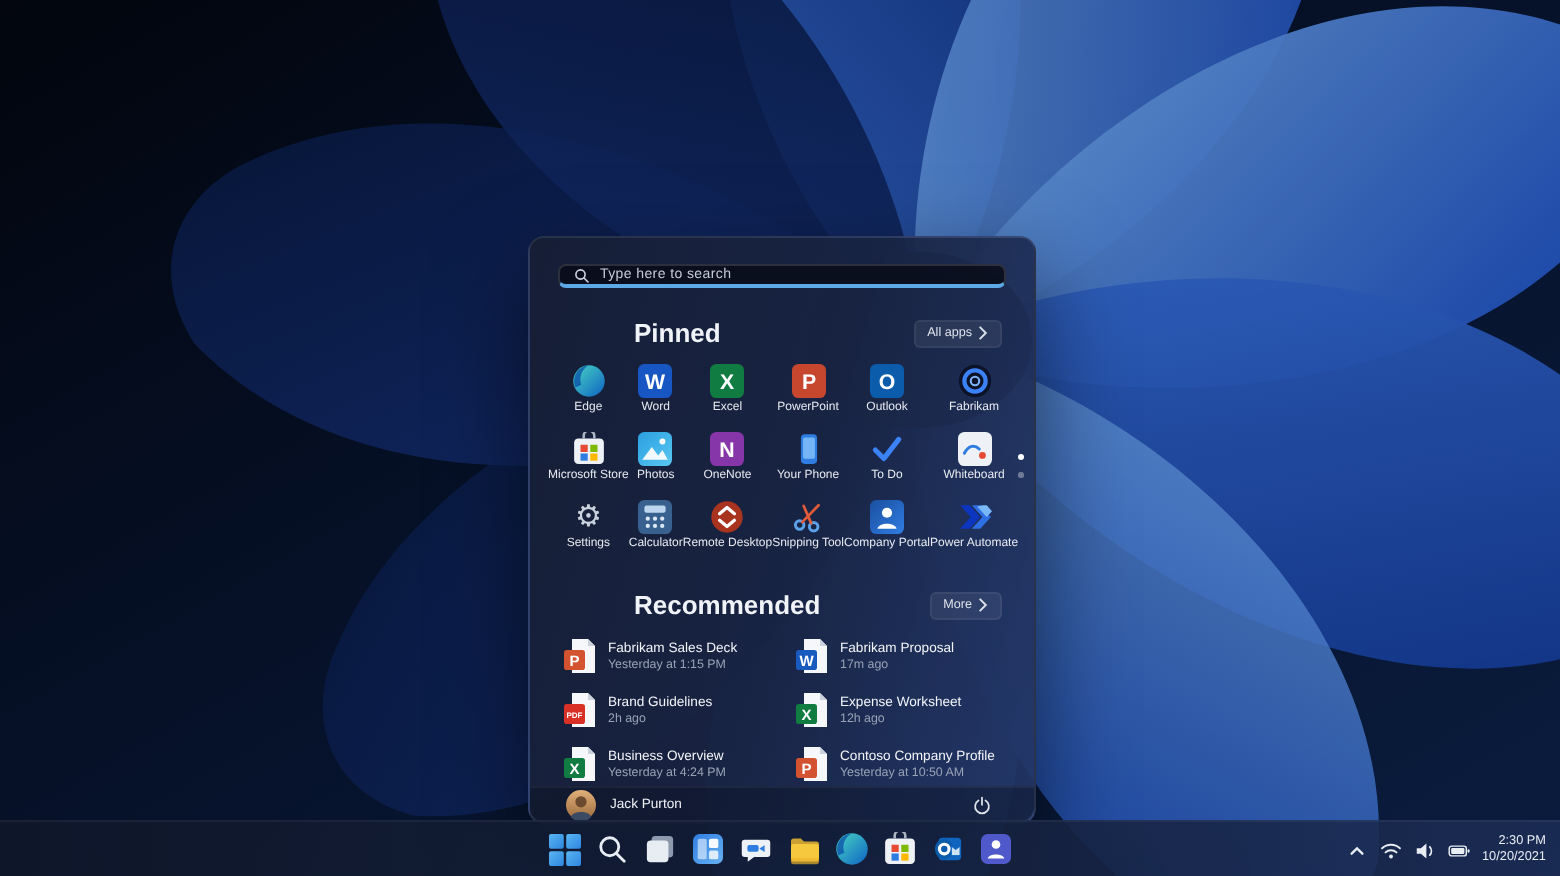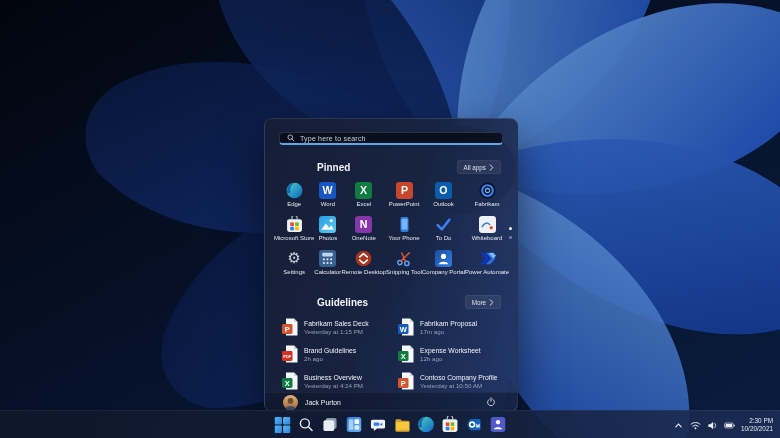--- a/index.html
+++ b/index.html
@@ -15,21 +15,21 @@
     border-radius:8px; border:1px solid rgba(255,255,255,.08);
     background:linear-gradient(105deg, rgba(22,30,53,.97) 0%, rgba(25,36,66,.96) 52%, rgba(35,54,102,.92) 100%);
     box-shadow:0 18px 45px rgba(0,0,0,.55); display:flex; flex-direction:column; }
 
   .searchbox { margin:13px 14px 0; height:17px; display:flex; align-items:center; gap:5px;
     padding:0 7px; background:rgba(8,12,24,.85); border:1px solid rgba(255,255,255,.14);
     border-bottom:2px solid #5da9e8; border-radius:4px; }
   .searchbox span { font-size:7px; color:#c7cdd8; letter-spacing:.2px; }
 
   .section-head { display:flex; justify-content:space-between; align-items:center; margin:15px 16px 5px; }
-  .section-title { font-size:10px; font-weight:bold; color:#f0f3f7;padding-left:36px; }
+  .section-title { font-size:13px; font-weight:bold; color:#f0f3f7;padding-left:36px; }
   .pill-btn { display:flex; align-items:center; gap:3px; font-size:6.3px; color:#dbe1ea;
     background:rgba(255,255,255,.07); border:1px solid rgba(255,255,255,.06);
     border-radius:3px; padding:2.5px 6px; cursor:pointer; }
 
   #pinned-grid { display:grid; grid-template-columns:repeat(6,1fr); margin:2px 9px 0; }
   .app-tile { height:34px; display:flex; flex-direction:column; align-items:center;
     justify-content:flex-start; padding-top:1px; border-radius:4px; cursor:pointer; }
   .app-tile .ic { width:17px; height:17px; display:flex; align-items:center; justify-content:center; }
   .app-tile .lbl { margin-top:2px; font-size:6px; color:#e6e9ef; white-space:nowrap; }
 
@@ -324,21 +324,21 @@
     <span class="lbl">Power Automate</span>
         </div>
       </div>
 
     <div id="page-dots">
       <div class="dot"></div>
       <div class="dot dim"></div>
     </div>
 
     <div class="section-head" style="margin-top:12px;">
-      <span class="section-title">Guidelines</span>
+      <span class="section-title">Recommended</span>
       <span class="pill-btn">
         <span>More</span>
         <svg width="5" height="7" viewBox="0 0 6 10">
           <path d="M1 1 L5 5 L1 9" fill="none" stroke="#dbe1ea" stroke-width="1.4" stroke-linecap="round"></path>
         </svg>
       </span>
     </div>
 
     <div id="rec-grid">
         <div class="rec-item">

